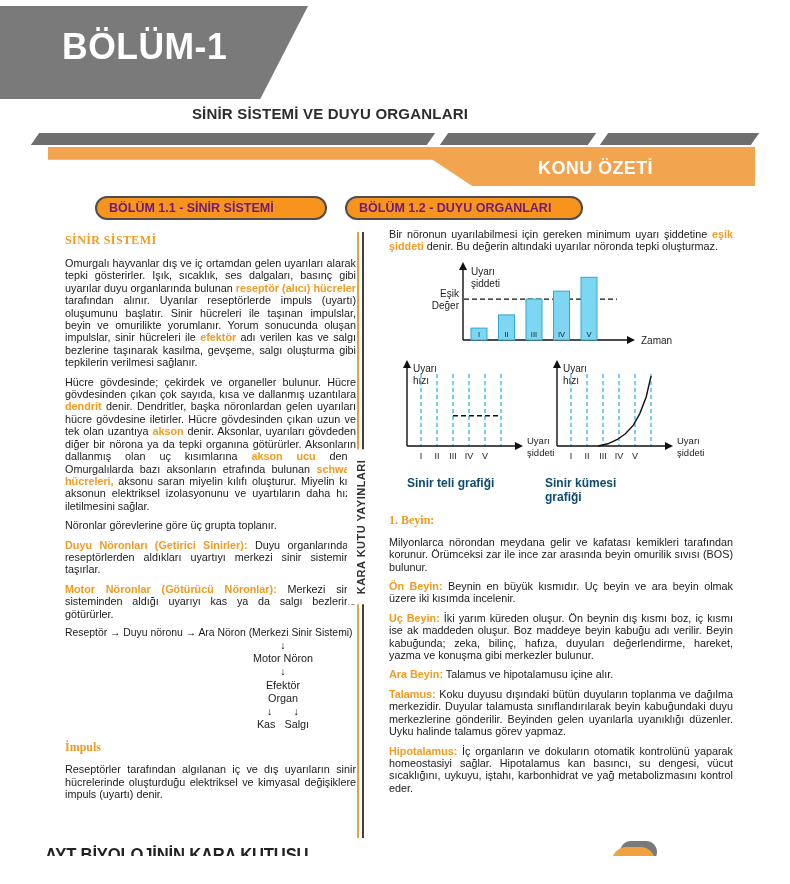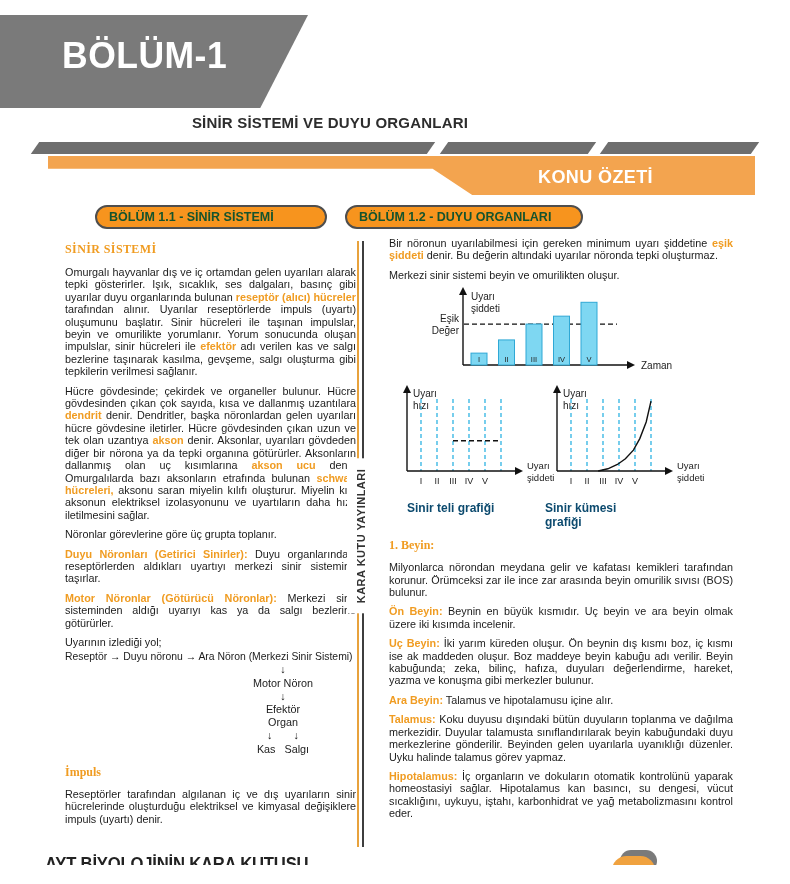--- a/index.html
+++ b/index.html
@@ -1,36 +1,36 @@
 <!DOCTYPE html>
 <html><head>
 <meta charset="utf-8">
 <style>
   html,body{margin:0;padding:0;background:#fff;}
   .page{position:relative;width:790px;height:856px;background:#ffffff;overflow:hidden;
-        font-family:"Liberation Sans",sans-serif;color:#1b1b1b;margin-top:9px;}
+        font-family:"Liberation Sans",sans-serif;color:#1b1b1b;}
 
   
   .hdr-shape{position:absolute;top:6px;left:0;width:308px;height:93px;background:#7a7a7a;
              clip-path:polygon(0 0,100% 0,84.5% 100%,0 100%);}
   .hdr-title{position:absolute;left:62px;top:26px;font-size:37px;font-weight:bold;color:#fff;
              letter-spacing:0.5px;transform:scaleX(.96);transform-origin:left;}
   .page-title{position:absolute;top:105px;left:0;width:660px;text-align:center;
               font-size:15px;font-weight:bold;color:#2d2d2d;letter-spacing:.2px;}
   .slashbar{position:absolute;top:133px;left:35px;width:720px;height:12px;}
   .slashbar i{position:absolute;top:0;height:12px;background:#6e6e6e;transform:skewX(-35deg);}
   .slashbar .s1{left:0;width:396px;}
   .slashbar .s2{left:409px;width:148px;}
   .slashbar .s3{left:569px;width:151px;}
   .konu-banner{position:absolute;top:147px;left:48px;width:707px;height:39px;background:#F3A44F;
                clip-path:polygon(0 0,100% 0,100% 100%,60% 100%,54.4% 33%,0 33%);}
   .konu-banner span{position:absolute;right:102px;top:11px;font-size:18px;font-weight:bold;
                     color:#fff;letter-spacing:.4px;}
   .sec-btn{position:absolute;top:196px;height:24px;background:#F7941E;border:2px solid #4e4e4e;
-           border-radius:13px;color:#14532d;font-weight:bold;font-size:12.5px;line-height:21px;
+           border-radius:13px;color:#701a75;font-weight:bold;font-size:12.5px;line-height:21px;
            padding:0 12px;box-sizing:border-box;white-space:nowrap;}
   .b1{left:95px;width:232px;}
   .b2{left:345px;width:238px;}
 
   
   .col{position:absolute;top:228px;}
   .col.left{left:65px;width:291px;}
   .col.right{left:389px;width:344px;}
   .col p{margin:0 0 7px;font-size:10.8px;line-height:12.4px;text-align:justify;}
   .hl{color:#F09C22;font-weight:bold;}
@@ -89,21 +89,20 @@
   <div class="sec-btn b1">BÖLÜM 1.1 - SİNİR SİSTEMİ</div>
   <div class="sec-btn b2">BÖLÜM 1.2 - DUYU ORGANLARI</div>
 
   <div class="col left">
     <h3 class="oh">SİNİR SİSTEMİ</h3>
     <p><span>Omurgalı hayvanlar dış ve iç ortamdan gelen uyarıları alarak tepki gösterirler. Işık, sıcaklık, ses dalgaları, basınç gibi uyarılar duyu organlarında bulunan </span><span class="hl">reseptör (alıcı) hücreler</span><span> tarafından alınır. Uyarılar reseptörlerde impuls (uyartı) oluşumunu başlatır. Sinir hücreleri ile taşınan impulslar, beyin ve omurilikte yorumlanır. Yorum sonucunda oluşan impulslar, sinir hücreleri ile </span><span class="hl">efektör</span><span> adı verilen kas ve salgı bezlerine taşınarak kasılma, gevşeme, salgı oluşturma gibi tepkilerin verilmesi sağlanır.</span></p>
     <p><span>Hücre gövdesinde; çekirdek ve organeller bulunur. Hücre gövdesinden çıkan çok sayıda, kısa ve dallanmış uzantılara </span><span class="hl">dendrit</span><span> denir. Dendritler, başka nöronlardan gelen uyarıları hücre gövdesine iletirler. Hücre gövdesinden çıkan uzun ve tek olan uzantıya </span><span class="hl">akson</span><span> denir. Aksonlar, uyarıları gövdeden diğer bir nörona ya da tepki organına götürürler. Aksonların dallanmış olan uç kısımlarına </span><span class="hl">akson ucu</span><span> denir. Omurgalılarda bazı aksonların etrafında bulunan </span><span class="hl">schwan hücreleri,</span><span> aksonu saran miyelin kılıfı oluşturur. Miyelin kılıf aksonun elektriksel izolasyonunu ve uyartıların daha hızlı iletilmesini sağlar.</span></p>
     <p><span>Nöronlar görevlerine göre üç grupta toplanır.</span></p>
     <p><span class="hl">Duyu Nöronları (Getirici Sinirler):</span><span> Duyu organlarındaki reseptörlerden aldıkları uyartıyı merkezi sinir sistemine taşırlar.</span></p>
     <p><span class="hl">Motor Nöronlar (Götürücü Nöronlar):</span><span> Merkezi sinir sisteminden aldığı uyarıyı kas ya da salgı bezlerine götürürler.</span></p>
-    <p style="margin-bottom:3px"><span>Uyarının izlediği yol;</span></p>
     <div class="flow">
       <div class="l1">Reseptör → Duyu nöronu → Ara Nöron (Merkezi Sinir Sistemi)</div>
       <div class="flow-rest">
           <div>↓</div>
           <div>Motor Nöron</div>
           <div>↓</div>
           <div>Efektör</div>
           <div>Organ</div>
           <div>↓       ↓</div>
           <div>Kas   Salgı</div>
@@ -115,21 +114,20 @@
   </div>
 
   <div class="divider">
     <i class="ln1"></i>
     <i class="ln2"></i>
     <span class="spine">KARA KUTU YAYINLARI</span>
   </div>
 
   <div class="col right">
     <p><span>Bir nöronun uyarılabilmesi için gereken minimum uyarı şiddetine </span><span class="hl">eşik şiddeti</span><span> denir. Bu değerin altındaki uyarılar nöronda tepki oluşturmaz.</span></p>
-    <p style="margin-bottom:4px;text-align:left"><span>Merkezi sinir sistemi beyin ve omurilikten oluşur.</span></p>
 
     <div id="chart-bar" class="chart"><svg width="300" height="92" viewBox="0 0 300 92">
           <line x1="62" y1="8" x2="62" y2="80" stroke="#111" stroke-width="1.4"></line>
           <polygon points="62,2 58,10 66,10" fill="#111"></polygon>
           <line x1="62" y1="80" x2="228" y2="80" stroke="#111" stroke-width="1.4"></line>
           <polygon points="234,80 226,76 226,84" fill="#111"></polygon>
           <text x="70" y="15" font-size="10">Uyarı</text>
           <text x="70" y="27" font-size="10">şiddeti</text>
           <text x="240" y="84" font-size="10">Zaman</text>
           <text x="58" y="37.08" font-size="10" text-anchor="end">Eşik</text>

